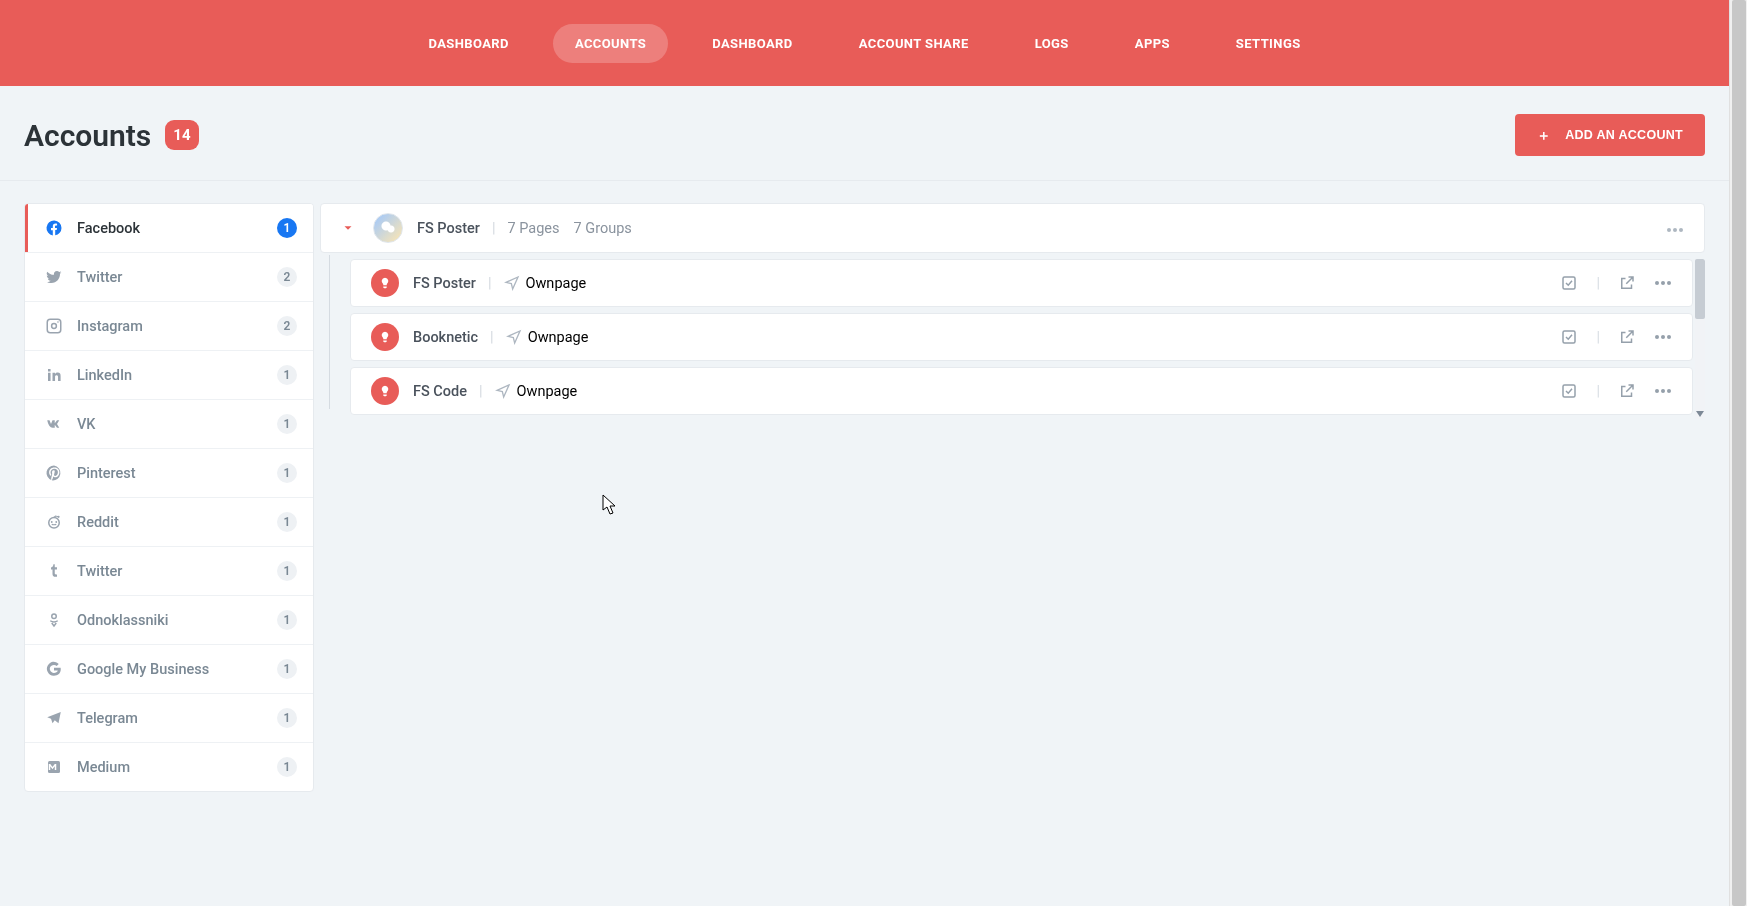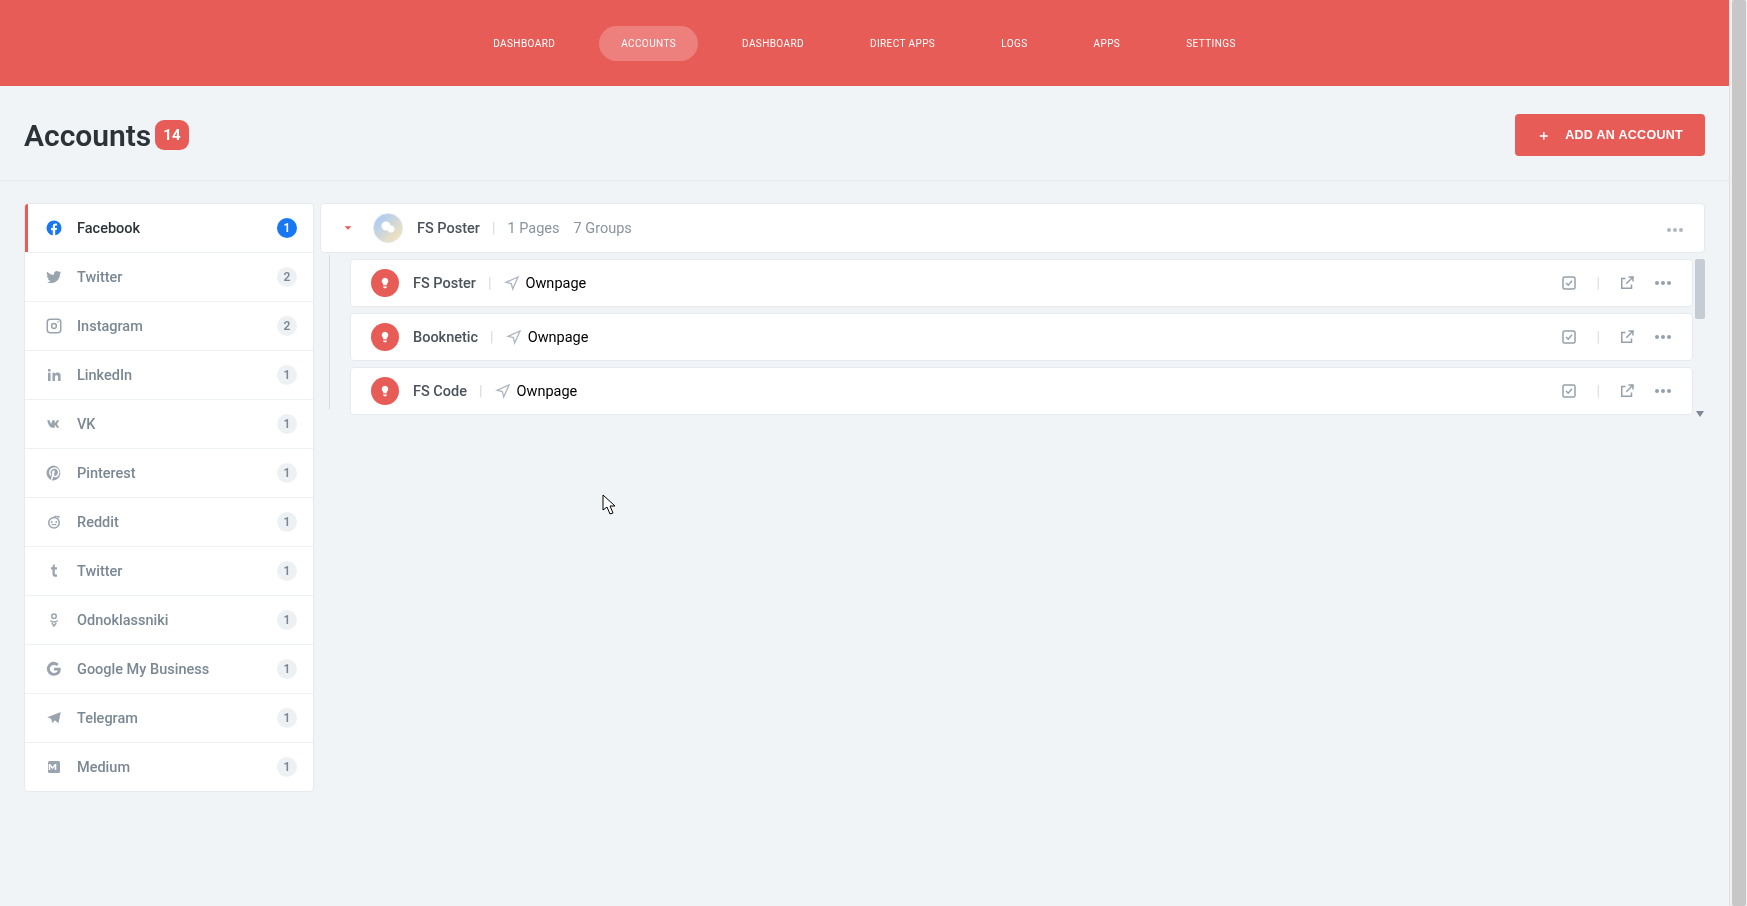--- a/index.html
+++ b/index.html
@@ -35,22 +35,22 @@
     background: #e85c58;
     display: flex;
     align-items: center;
     justify-content: center;
     gap: 22px;
     width: calc(100% - 18px);
   }
   .topnav a {
     color: #fff;
     text-decoration: none;
-    font-weight: 400;
-    font-size: 10px;
+    font-weight: 700;
+    font-size: 13px;
     letter-spacing: 0.4px;
     padding: 12px 22px;
     border-radius: 20px;
     display: inline-block;
   }
   .topnav a.active {
     background: rgba(255,255,255,0.22);
   }
 
   
@@ -63,21 +63,21 @@
     width: calc(100% - 18px);
   }
   .page-title {
     display: flex;
     align-items: center;
     font-size: 30px;
     font-weight: 600;
     color: #2c3338;
   }
   .page-title .badge-count {
-    margin-left: 4px;
+    margin-left: 14px;
     background: #e85c58;
     color: #fff;
     font-size: 15px;
     font-weight: 700;
     border-radius: 9px;
     min-width: 30px;
     height: 30px;
     display: inline-flex;
     align-items: center;
     justify-content: center;
@@ -320,21 +320,21 @@
   }
   .fake-cursor svg { width:100%; height:100%; }
 </style>
 </head>
 <body>
 
 <div class="topnav">
   <a href="#">DASHBOARD</a>
   <a href="#" class="active">ACCOUNTS</a>
   <a href="#">DASHBOARD</a>
-  <a href="#">DIRECT APPS</a>
+  <a href="#">ACCOUNT SHARE</a>
   <a href="#">LOGS</a>
   <a href="#">APPS</a>
   <a href="#">SETTINGS</a>
 </div>
 
 <div class="page-header">
   <div class="page-title">
     <span>Accounts</span>
     <span class="badge-count">14</span>
   </div>
@@ -483,21 +483,21 @@
 
     <div class="account-header">
       <span class="chev">
         <svg width="14" height="14" viewBox="0 0 24 24">
             <path fill="#e85c58" d="M6 9l6 6 6-6z"></path>
           </svg>
       </span>
       <span class="avatar"></span>
       <span class="acc-name">FS Poster</span>
       <span class="vdiv">|</span>
-      <span class="stat">1 Pages</span>
+      <span class="stat">7 Pages</span>
       <span style="width:14px"></span>
       <span class="stat">7 Groups</span>
       <span class="header-dots">
         <svg width="18" height="6" viewBox="0 0 18 6">
             <circle cx="3" cy="3" r="2" fill="#aeb7c1"></circle>
             <circle cx="9" cy="3" r="2" fill="#aeb7c1"></circle>
             <circle cx="15" cy="3" r="2" fill="#aeb7c1"></circle>
           </svg>
       </span>
     </div>

